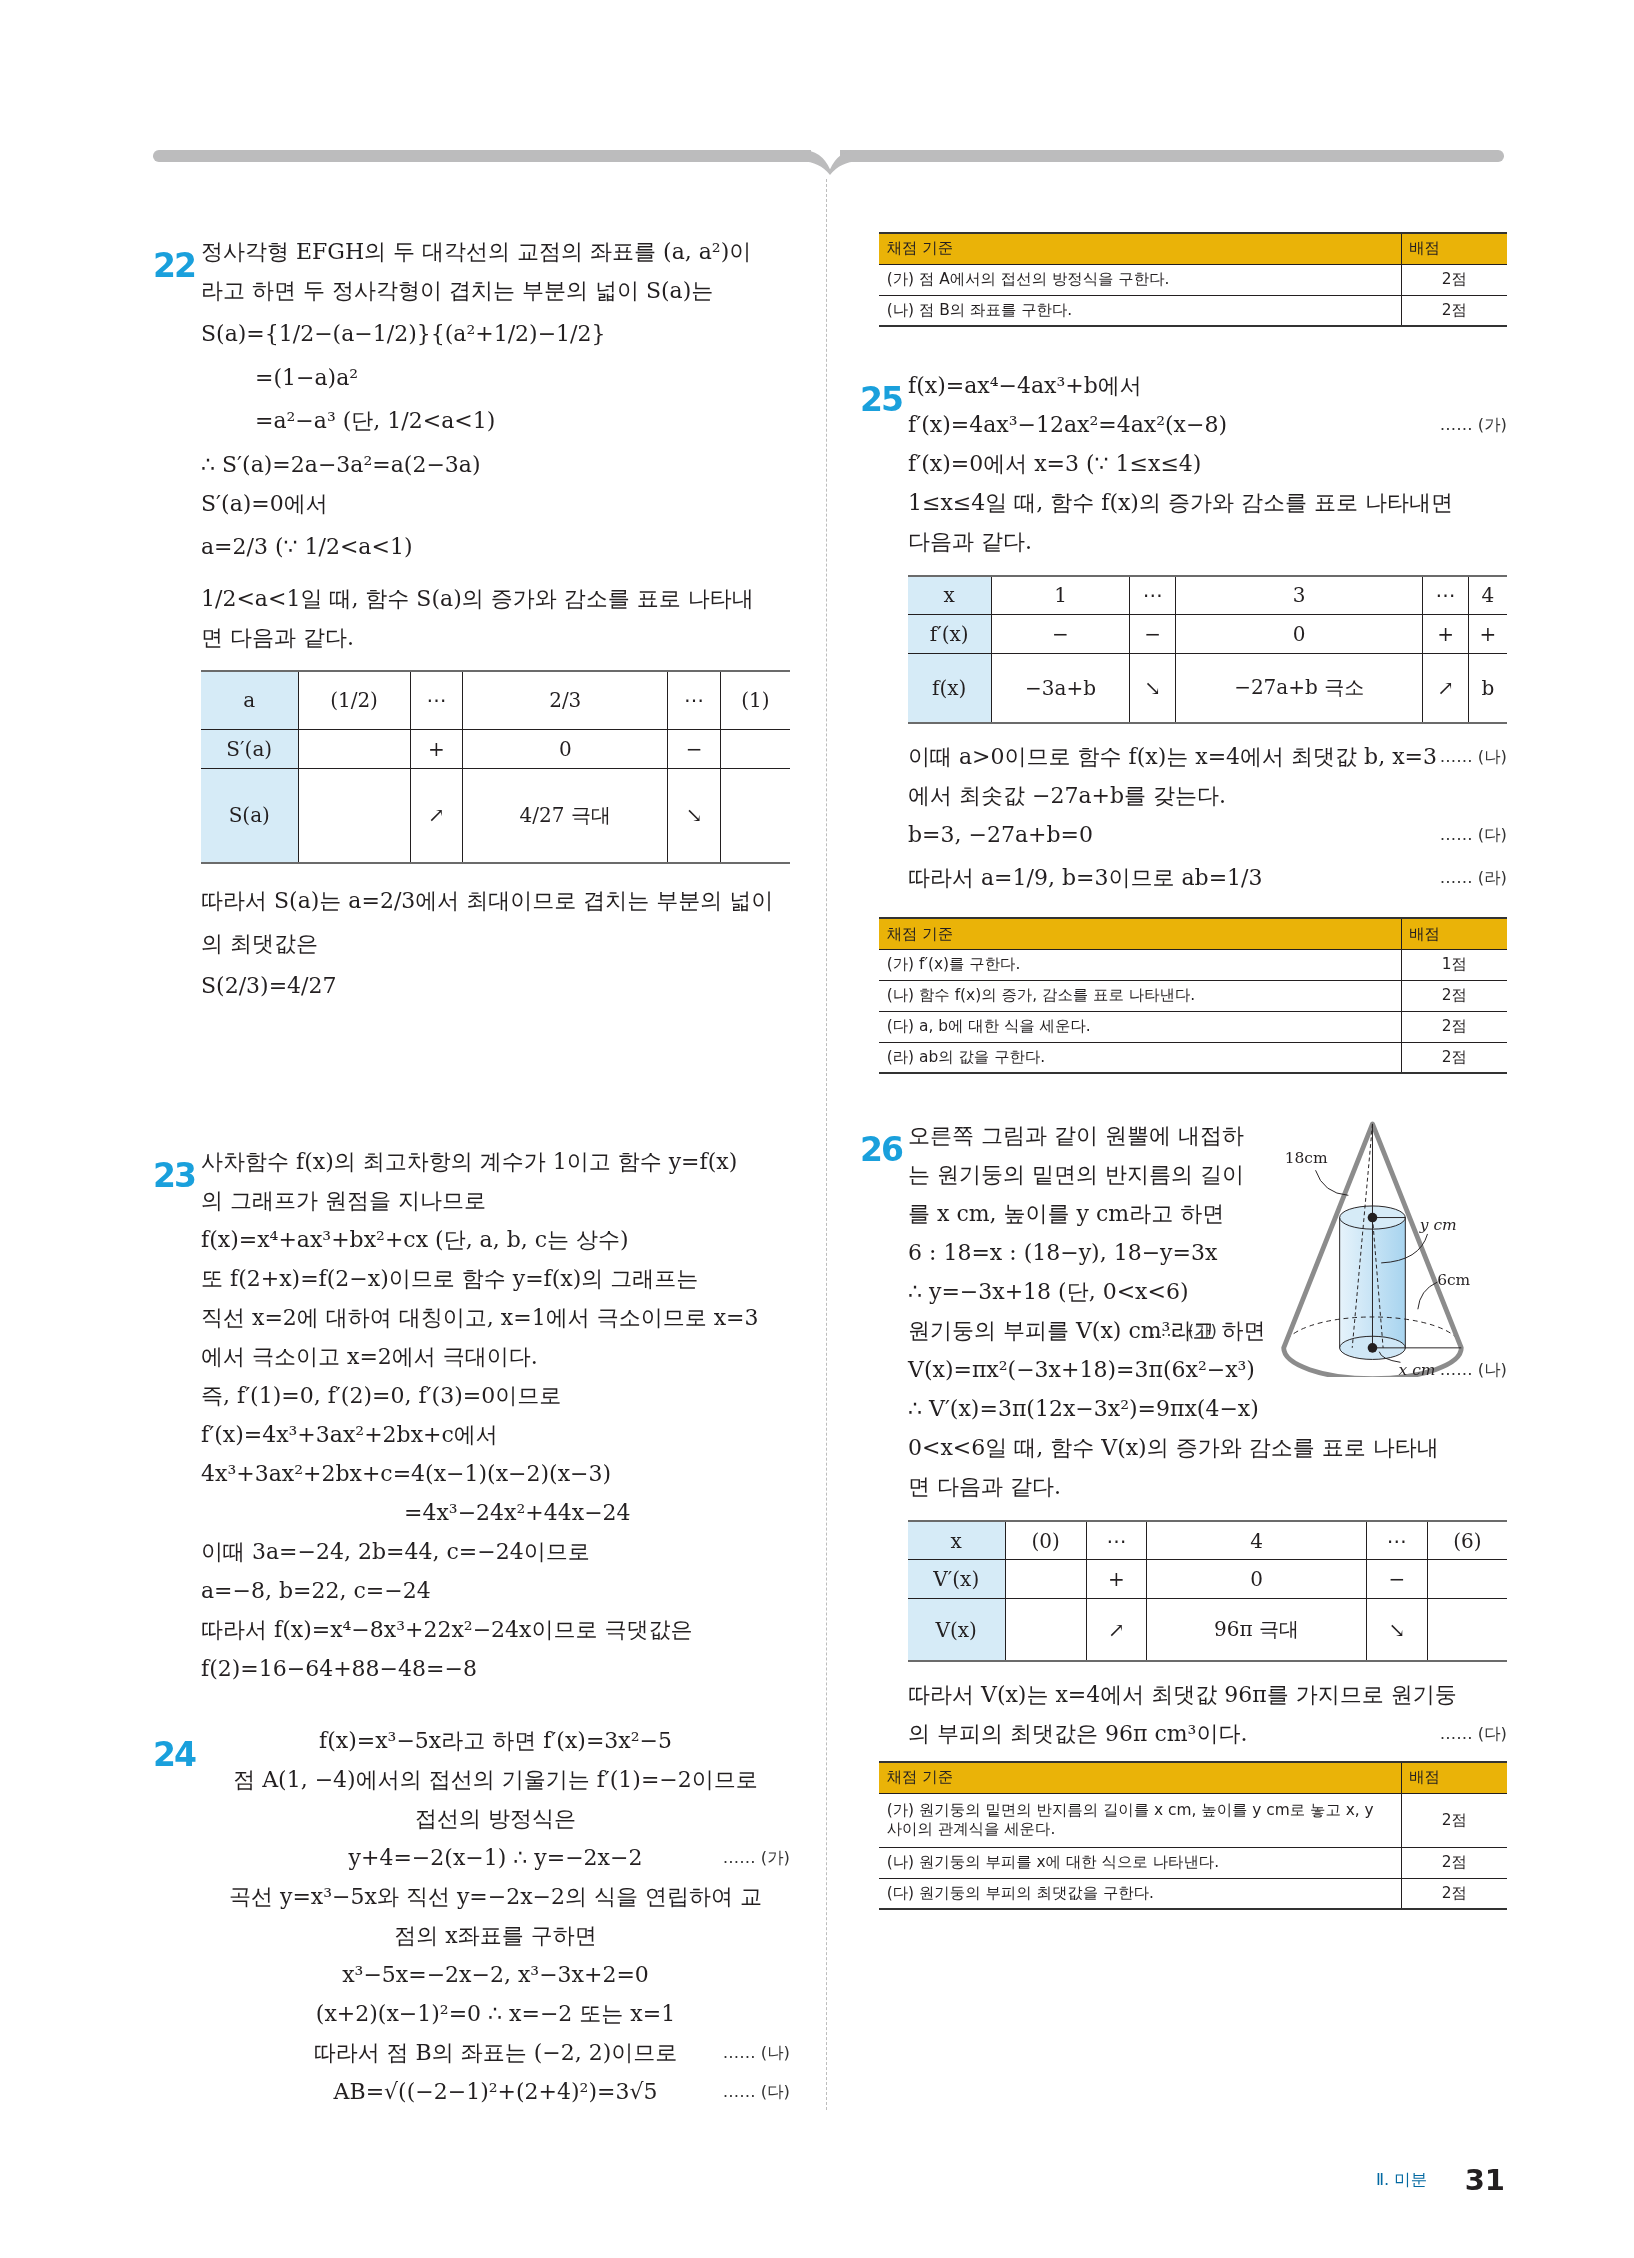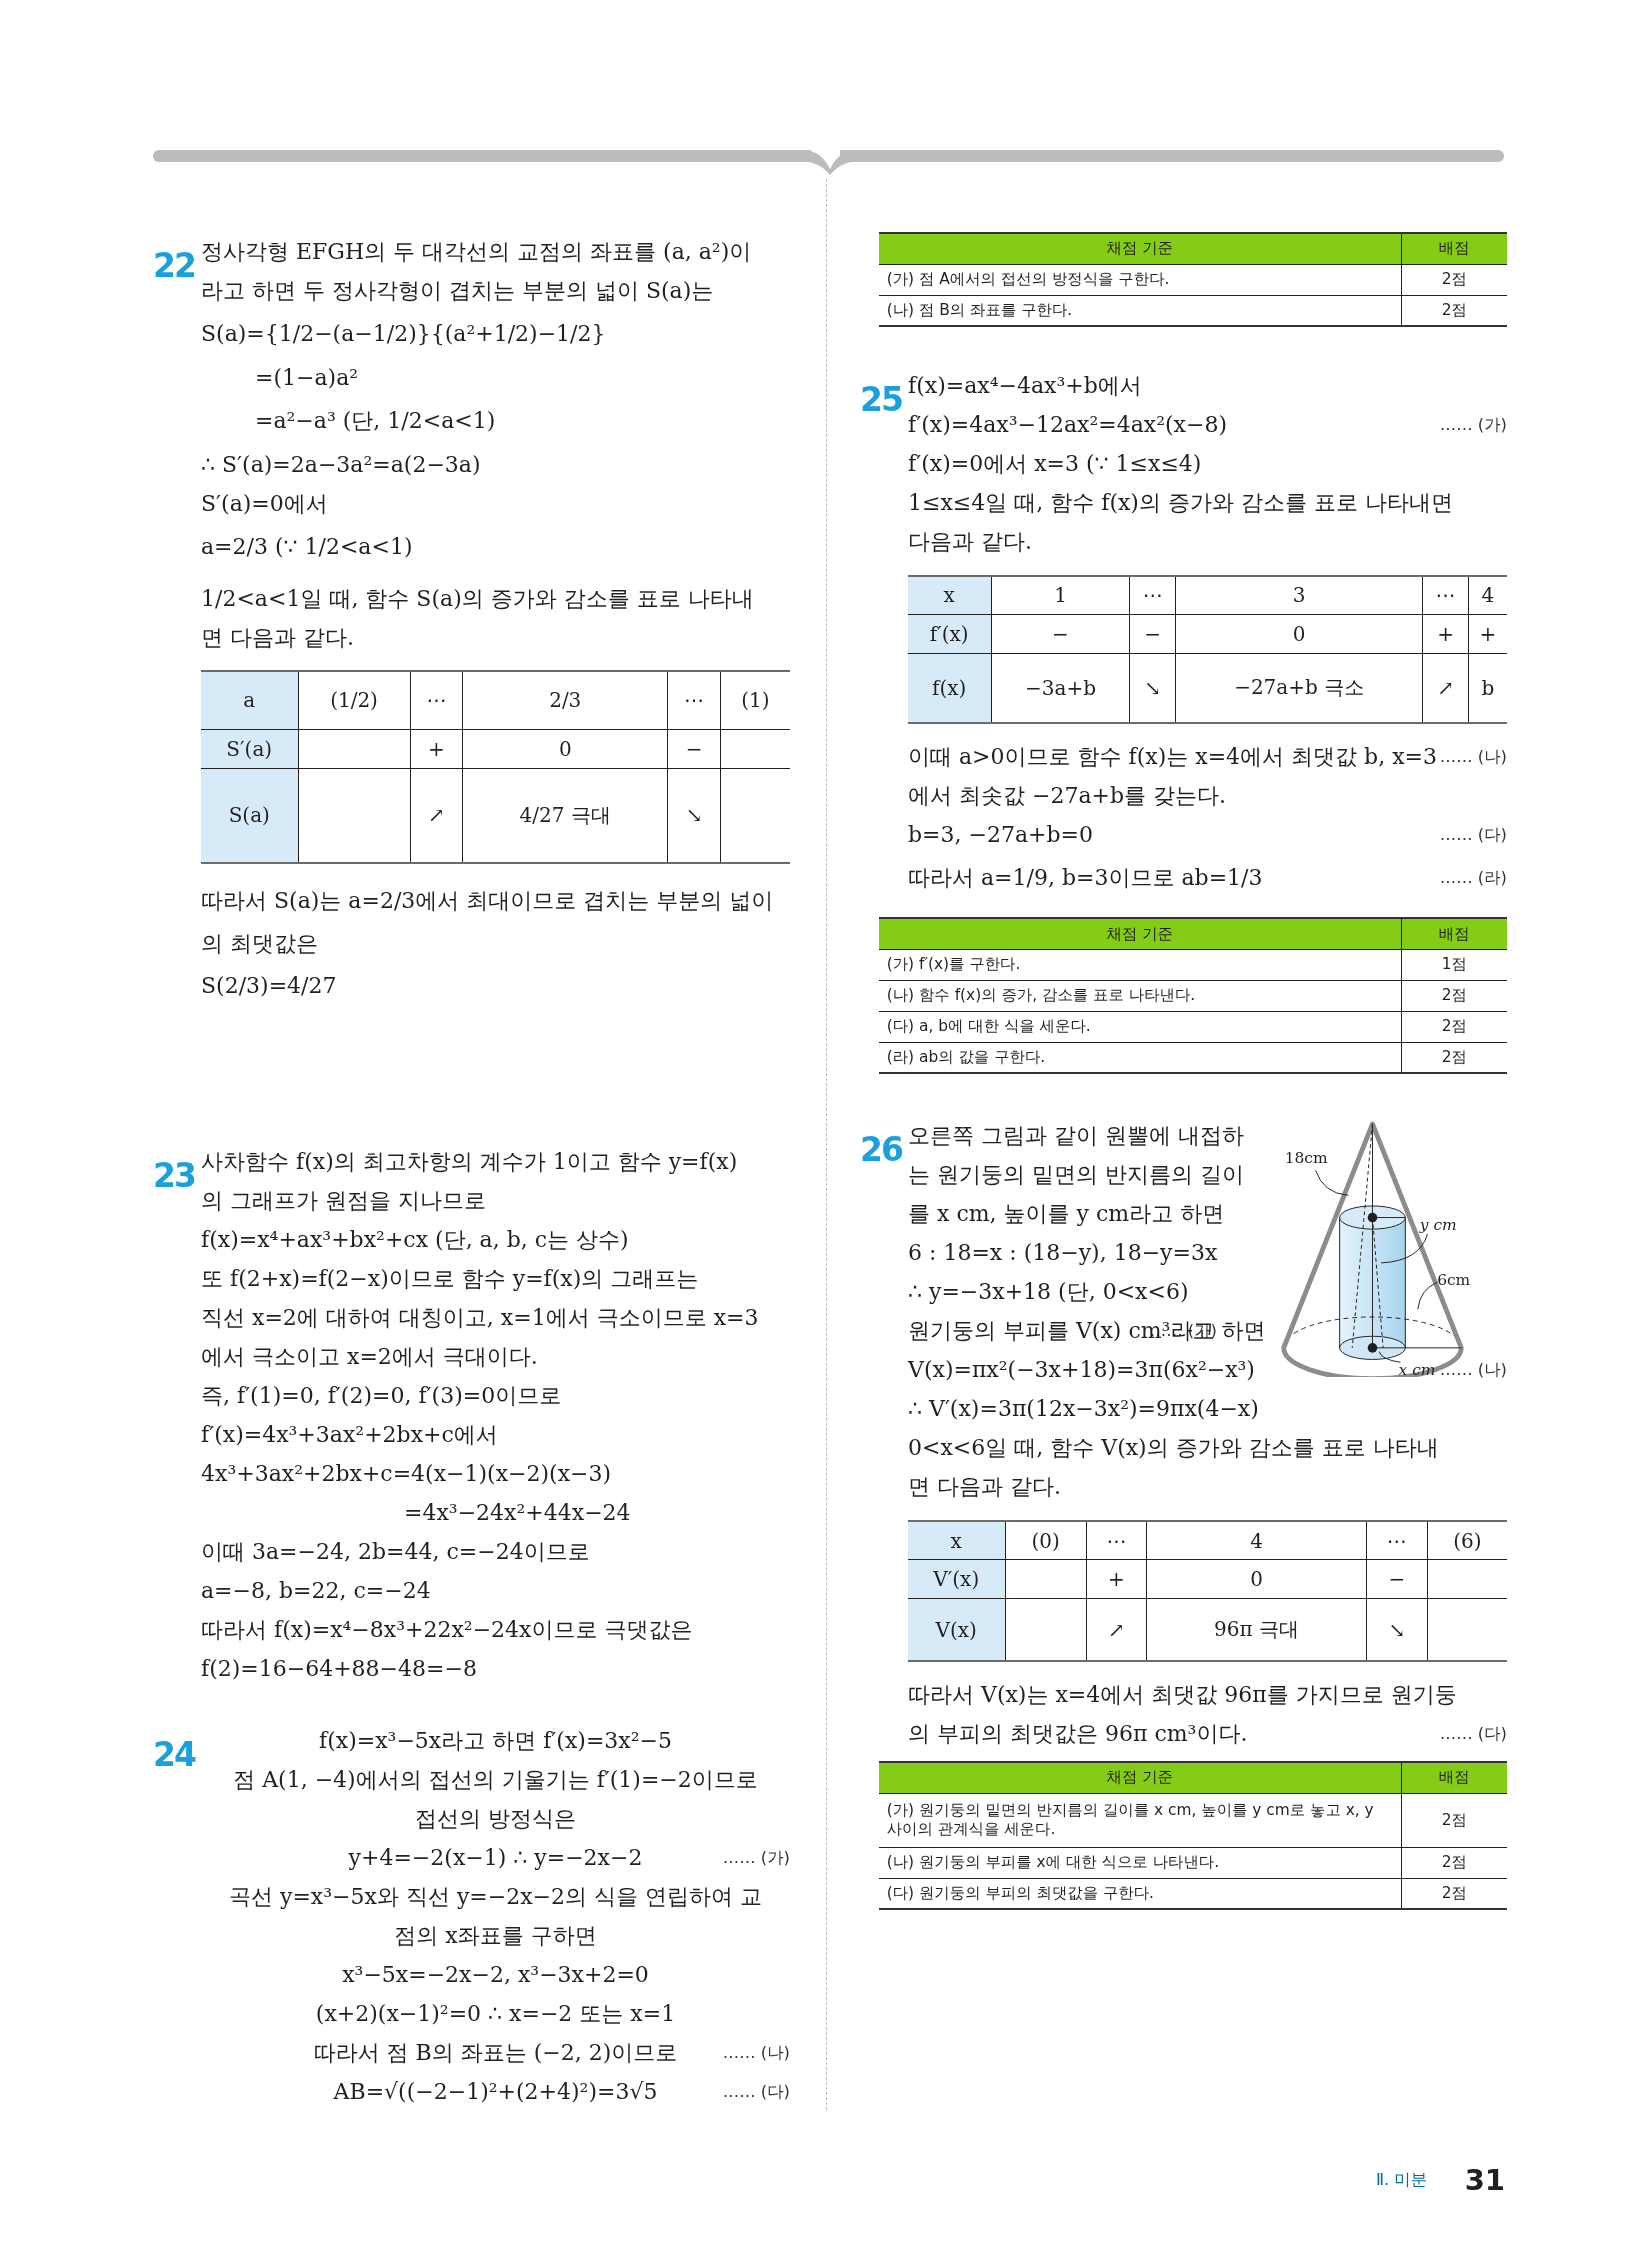--- a/index.html
+++ b/index.html
@@ -25,21 +25,21 @@
 
   table.vt { border-collapse: collapse; width: 100%; margin: 13.5px 0 13.5px 0; font-size: 20px; }
   table.vt td { border: 1.4px solid #231f20; text-align: center; padding: 3.9px 1.9px; height: 39px; }
   table.vt tr:first-child td { border-top: 2.9px solid #6b6b6b; }
   table.vt tr:last-child td { border-bottom: 2.9px solid #6b6b6b; }
   table.vt td:first-child { border-left: none; background: #d6ebf7; }
   table.vt td:last-child { border-right: none; }
 
   table.score { border-collapse: collapse; width: 100%; font-family: "DejaVu Sans", "Liberation Sans", sans-serif; font-size: 15.4px; }
   table.score td { border-top: 1.4px solid #231f20; padding: 3.9px 7.7px; height: 31px; }
-  table.score tr:first-child td { border-top: 2.9px solid #333; background: #84cc16; text-align: center; font-weight: normal; }
+  table.score tr:first-child td { border-top: 2.9px solid #333; background: #eab308; text-align: left; font-weight: normal; }
   table.score tr:last-child td { border-bottom: 2.9px solid #333; }
   table.score td.pts { width: 106px; text-align: center; border-left: 1.9px solid #231f20; }
 
   .footer { position: absolute; right: 130px; top: 2163px; font-family: "DejaVu Sans", "Liberation Sans", sans-serif; }
   .footer .chapter { font-size: 16.4px; color: #0369a1; margin-right: 15.4px; vertical-align: middle; }
   .footer .pageno { font-size: 29px; font-weight: bold; color: #231f20; vertical-align: middle; margin-left: 17px; }
 
   .figure { position: absolute; left: 386px; top: 0; width: 222px; height: 261px; }
 </style>
 </head>

